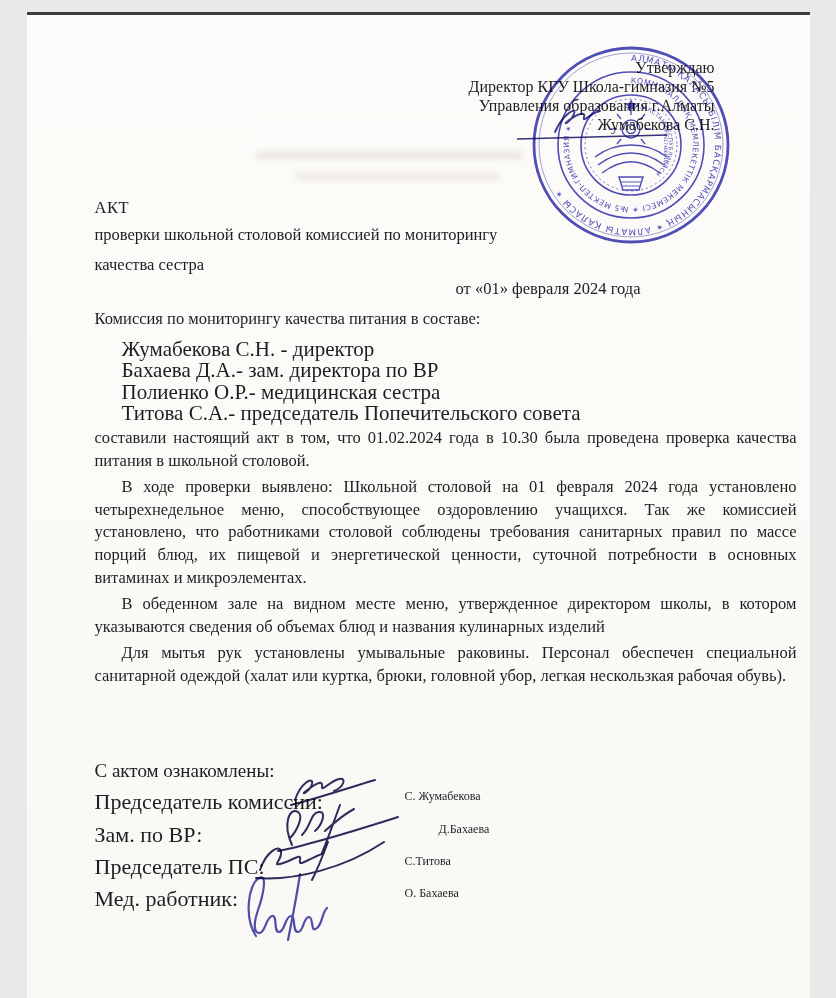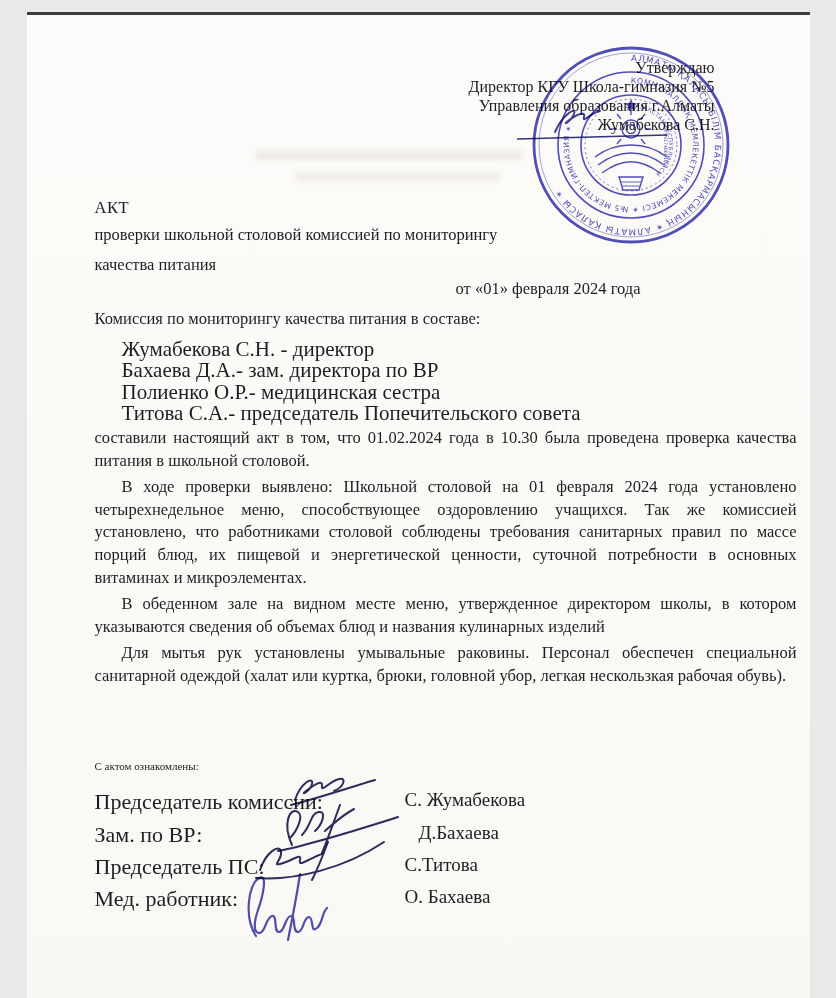--- a/index.html
+++ b/index.html
@@ -79,29 +79,29 @@
   .body-text {
     position: absolute; top: 415px; left: 68px; width: 702px;
     font-size: 16.5px; line-height: 22.6px;
     text-align: justify;
   }
   .body-text p { margin: 0 0 4px 0; }
   .body-text p.indent { text-indent: 27px; }
 
   .signoff-heading {
     position: absolute; top: 748px; left: 68px;
-    font-size: 11px;
+    font-size: 19px;
   }
   .signoff-label { position: absolute; left: 68px; font-size: 22px; }
-  .signoff-name  { position: absolute; left: 378px; font-size: 19px; }
+  .signoff-name  { position: absolute; left: 378px; font-size: 12px; }
   .row1 { top: 777px; }
   .row2 { top: 810px; }
   .row3 { top: 842px; }
   .row4 { top: 874px; }
-  .name2 { left: 392px; }
+  .name2 { left: 412px; }
 
   .sig { position: absolute; mix-blend-mode: multiply; z-index: 4; }
   .sig path { fill: none; stroke-linecap: round; stroke-linejoin: round; }
   .sig-1 { left: 260px; top: 760px; width: 92px;  height: 42px; }
   .sig-2 { left: 243px; top: 791px; width: 135px; height: 52px; }
   .sig-3 { left: 223px; top: 824px; width: 140px; height: 48px; }
   .sig-4 { left: 203px; top: 858px; width: 110px; height: 72px; }
 
   .stamp text { font-family: "DejaVu Sans", sans-serif; }
 </style>
@@ -161,21 +161,21 @@
 
   <svg class="director-sig" viewBox="0 0 168 50">
     <g transform="translate(22,0)">
       <path d="M18,30 C26,12 40,4 37,12 C34,20 24,24 31,19 C39,13 49,8 47,15 C45,22 55,10 63,9" fill="none" stroke="#3c3a8e" stroke-width="1.9" stroke-linecap="round"></path>
     </g>
     <path d="M2,37 L152,33" fill="none" stroke="#34347c" stroke-width="1.3"></path>
   </svg>
 
   <div class="title-line t-akt">АКТ</div>
   <div class="title-line t-sub1">проверки школьной столовой комиссией по мониторингу</div>
-  <div class="title-line t-sub2">качества питания</div>
+  <div class="title-line t-sub2">качества сестра</div>
   <div class="date-line">от «01» февраля  2024 года</div>
 
   <div class="commission-intro">Комиссия по мониторингу качества питания в составе:</div>
   <ul class="commission-members">
     <li>Жумабекова С.Н.  - директор</li>
     <li>Бахаева Д.А.- зам. директора по ВР</li>
     <li>Полиенко О.Р.- медицинская сестра</li>
     <li>Титова С.А.-  председатель Попечительского совета</li>
   </ul>
 

